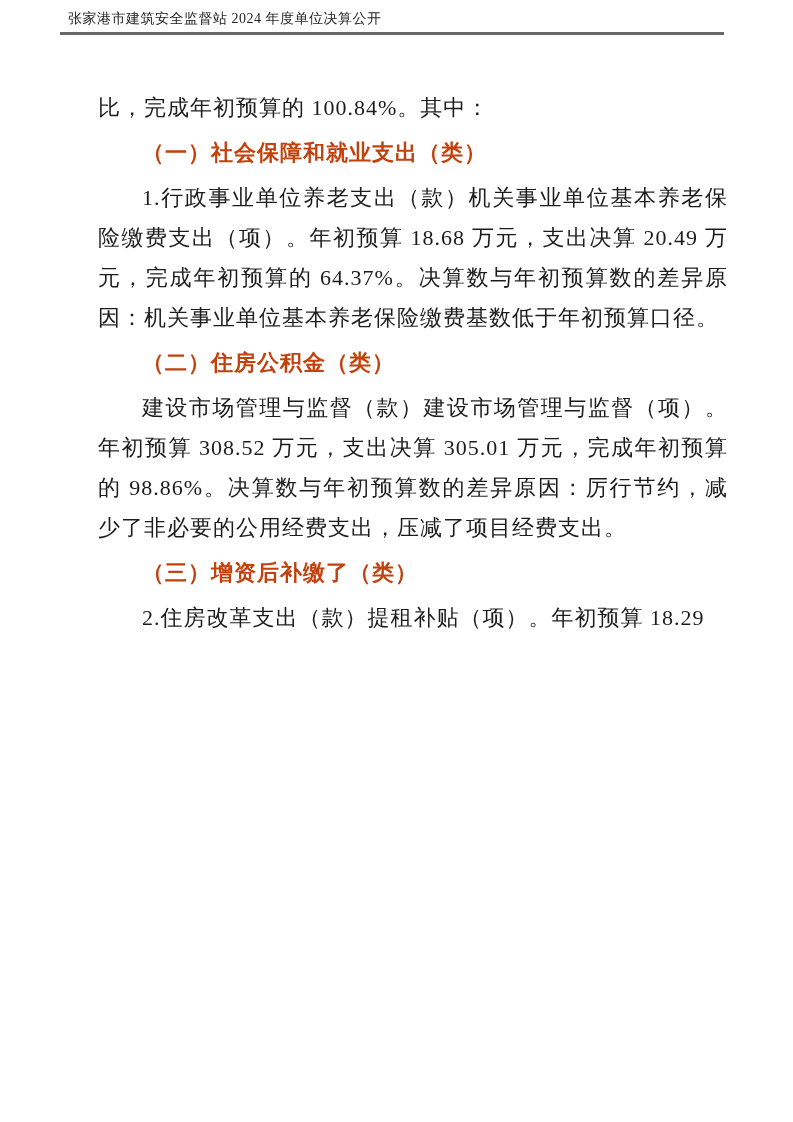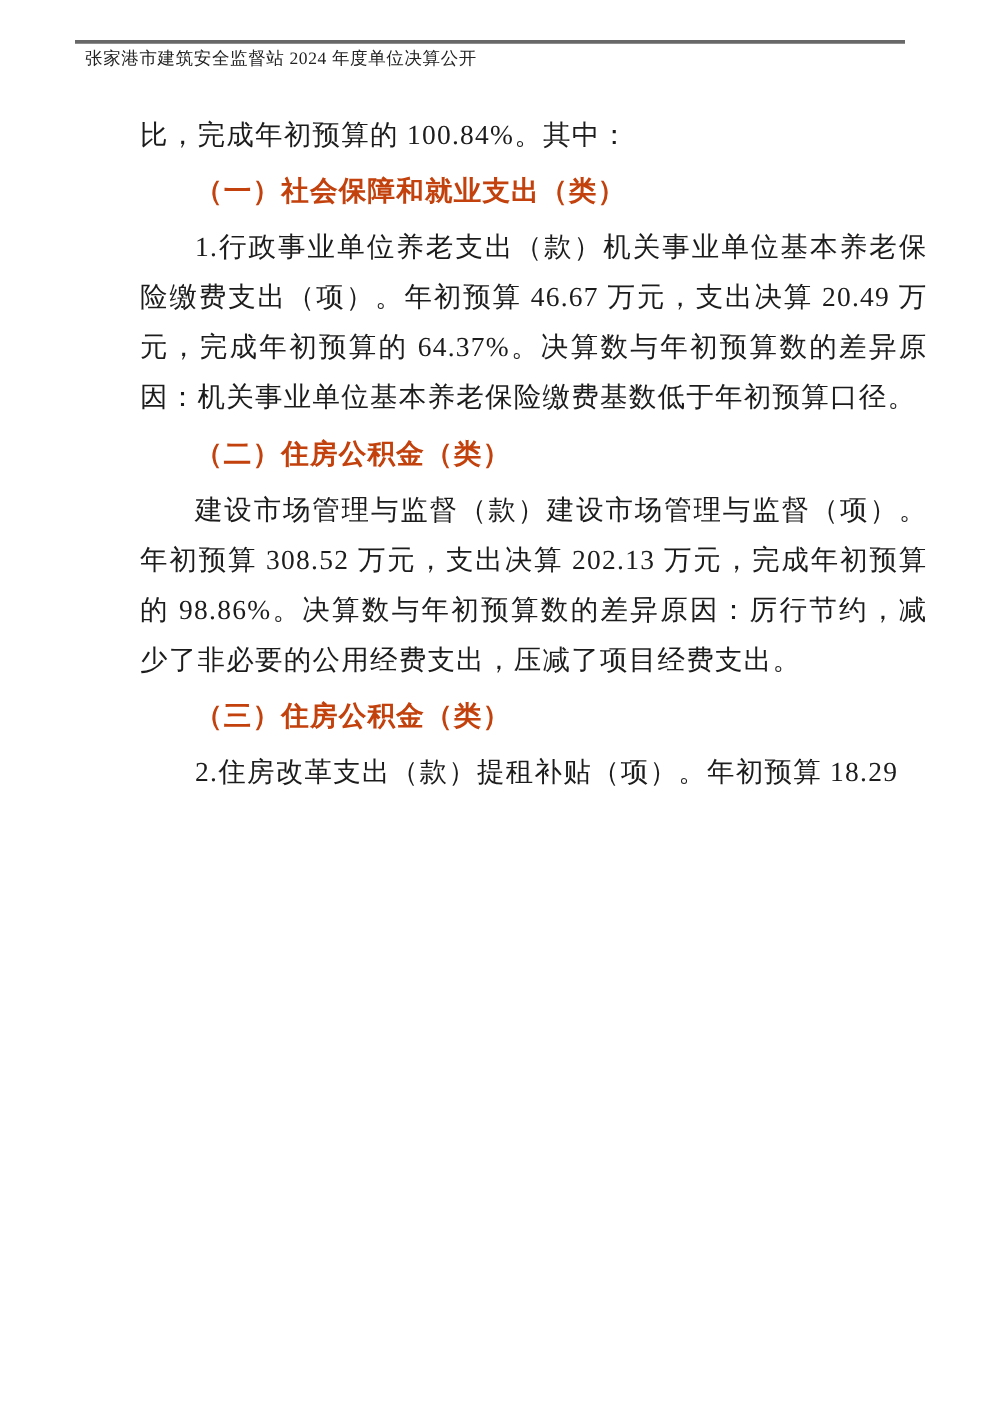--- a/index.html
+++ b/index.html
@@ -17,33 +17,32 @@
     overflow: hidden;
   }
   .header-title {
     position: absolute;
     left: 68px;
     top: 10px;
     font-size: 14px;
     letter-spacing: 0.5px;
     color: #222222;
     white-space: nowrap;
-    margin-top: 28px;
   }
   .header-rule {
     position: absolute;
     left: 60px;
     top: 32px;
     width: 664px;
     height: 0;
     border-top: 3px solid #686868;
   }
   .content {
     position: absolute;
-    left: 112px;
+    left: 98px;
     top: 83px;
     width: 630px;
   }
   .content p {
     margin: 5px 0;
     font-size: 22px;
     line-height: 40px;
     letter-spacing: 1px;
     text-align: justify;
     text-justify: inter-character;
@@ -81,24 +80,24 @@
 <body>
 
 <div class="page">
 
   <div class="header-title">张家港市建筑安全监督站 2024 年度单位决算公开</div>
   <div class="header-rule"></div>
 
   <div class="content">
     <p class="par-continuation">比，完成年初预算的 100.84%。其中：</p>
     <p class="par-heading">（一）社会保障和就业支出（类）</p>
-    <p class="par-body">1.行政事业单位养老支出（款）机关事业单位基本养老保险缴费支出（项）。年初预算 46.67 万元，支出决算 20.49 万元，完成年初预算的 64.37%。决算数与年初预算数的差异原因：机关事业单位基本养老保险缴费基数低于年初预算口径。</p>
+    <p class="par-body">1.行政事业单位养老支出（款）机关事业单位基本养老保险缴费支出（项）。年初预算 18.68 万元，支出决算 20.49 万元，完成年初预算的 64.37%。决算数与年初预算数的差异原因：机关事业单位基本养老保险缴费基数低于年初预算口径。</p>
     <p class="par-heading">（二）住房公积金（类）</p>
-    <p class="par-body">建设市场管理与监督（款）建设市场管理与监督（项）。年初预算 308.52 万元，支出决算 202.13 万元，完成年初预算的 98.86%。决算数与年初预算数的差异原因：厉行节约，减少了非必要的公用经费支出，压减了项目经费支出。</p>
-    <p class="par-heading">（三）住房公积金（类）</p>
+    <p class="par-body">建设市场管理与监督（款）建设市场管理与监督（项）。年初预算 308.52 万元，支出决算 305.01 万元，完成年初预算的 98.86%。决算数与年初预算数的差异原因：厉行节约，减少了非必要的公用经费支出，压减了项目经费支出。</p>
+    <p class="par-heading">（三）增资后补缴了（类）</p>
     <p class="par-body par-lastline">2.住房改革支出（款）提租补贴（项）。年初预算 18.29</p>
   </div>
 
   <div class="footer">
     <span class="dash">-</span><span>26</span><span class="dash">-</span>
   </div>
 
 </div>
 
 </body></html>

